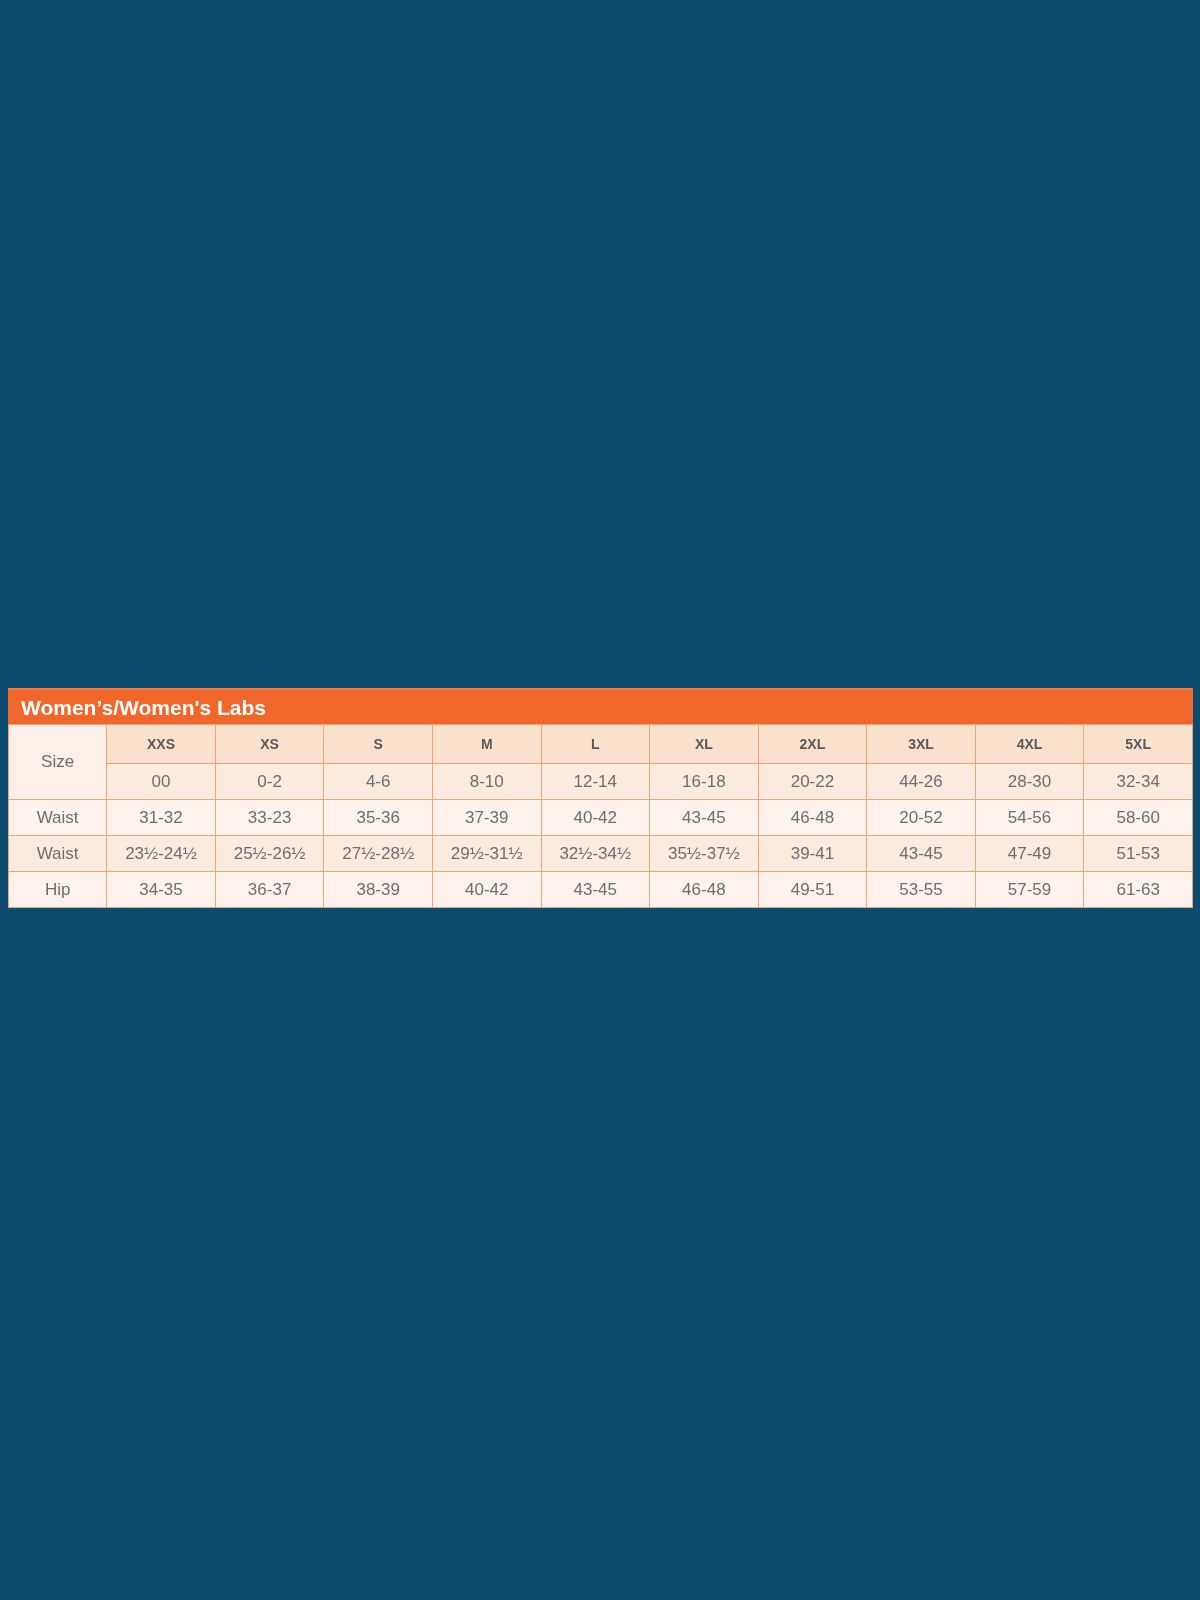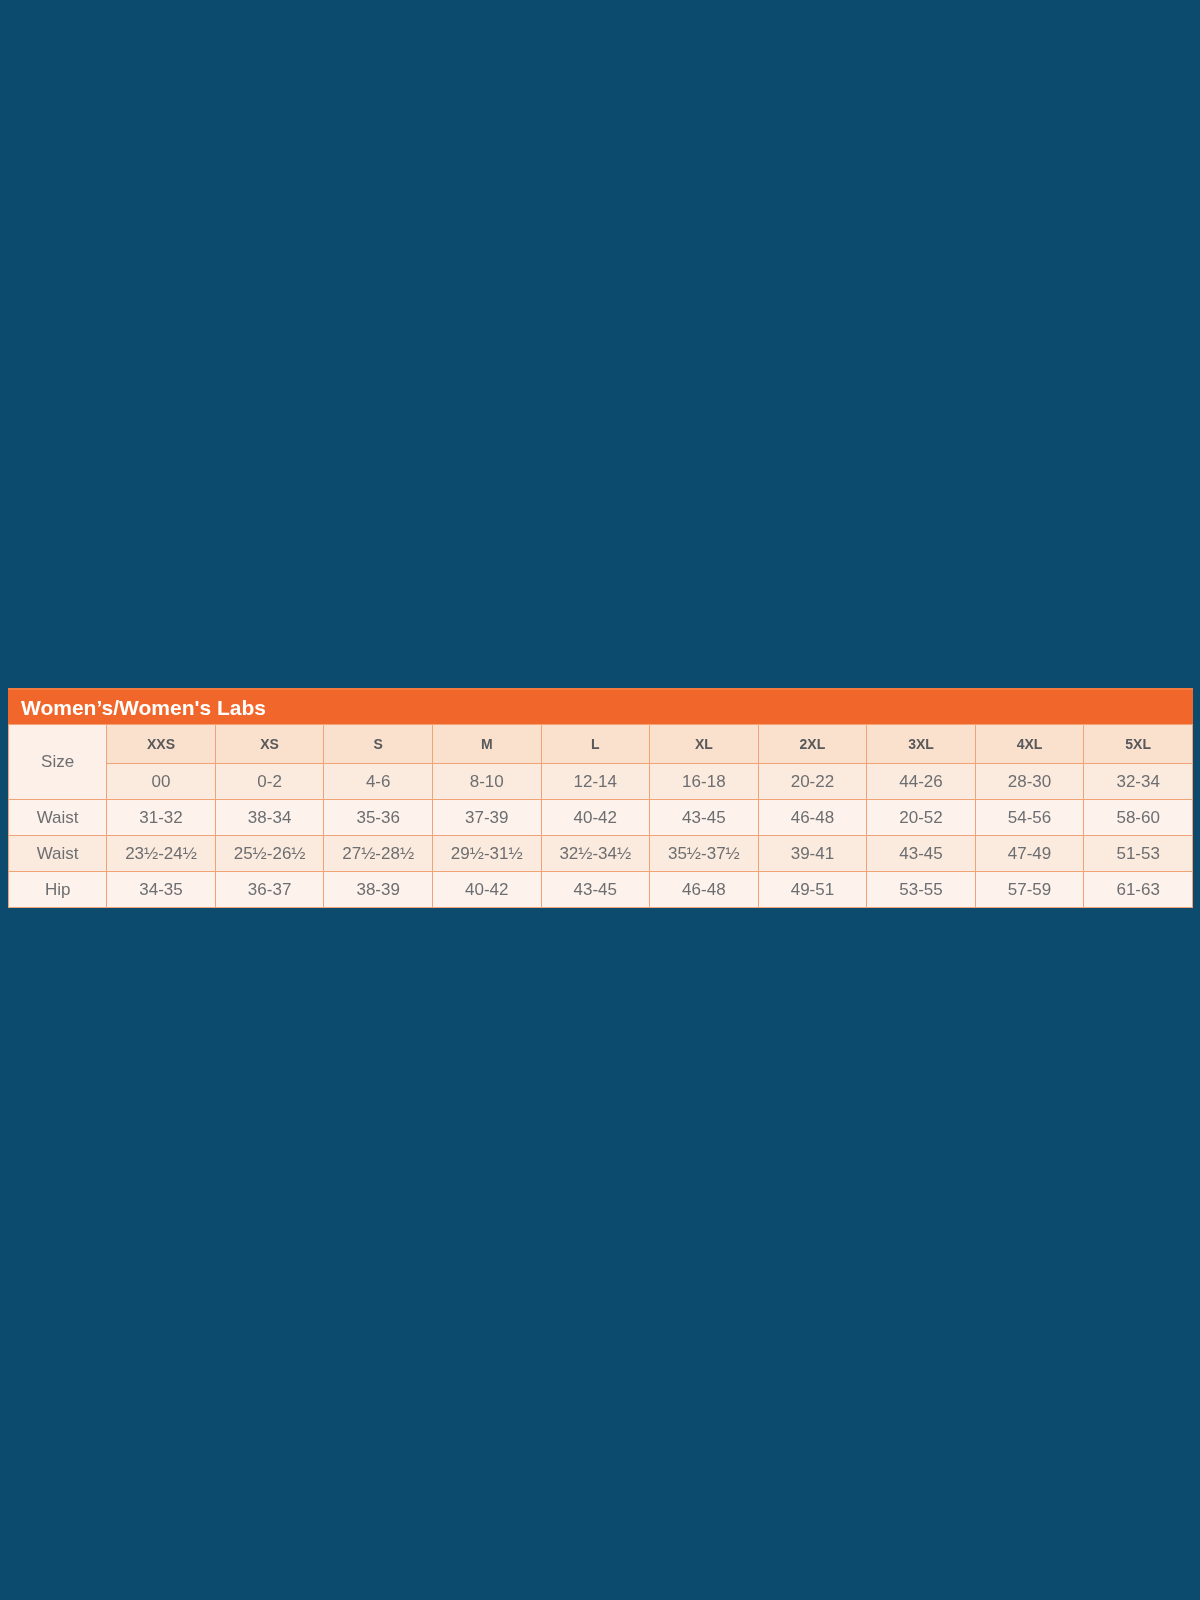--- a/index.html
+++ b/index.html
@@ -120,21 +120,21 @@
           <td>12-14</td>
           <td>16-18</td>
           <td>20-22</td>
           <td>44-26</td>
           <td>28-30</td>
           <td>32-34</td>
         </tr>
         <tr class="row-light">
           <td class="rowlabel">Waist</td>
           <td>31-32</td>
-          <td>38-34</td>
+          <td>33-23</td>
           <td>35-36</td>
           <td>37-39</td>
           <td>40-42</td>
           <td>43-45</td>
           <td>46-48</td>
           <td>20-52</td>
           <td>54-56</td>
           <td>58-60</td>
         </tr>
         <tr class="row-mid">

